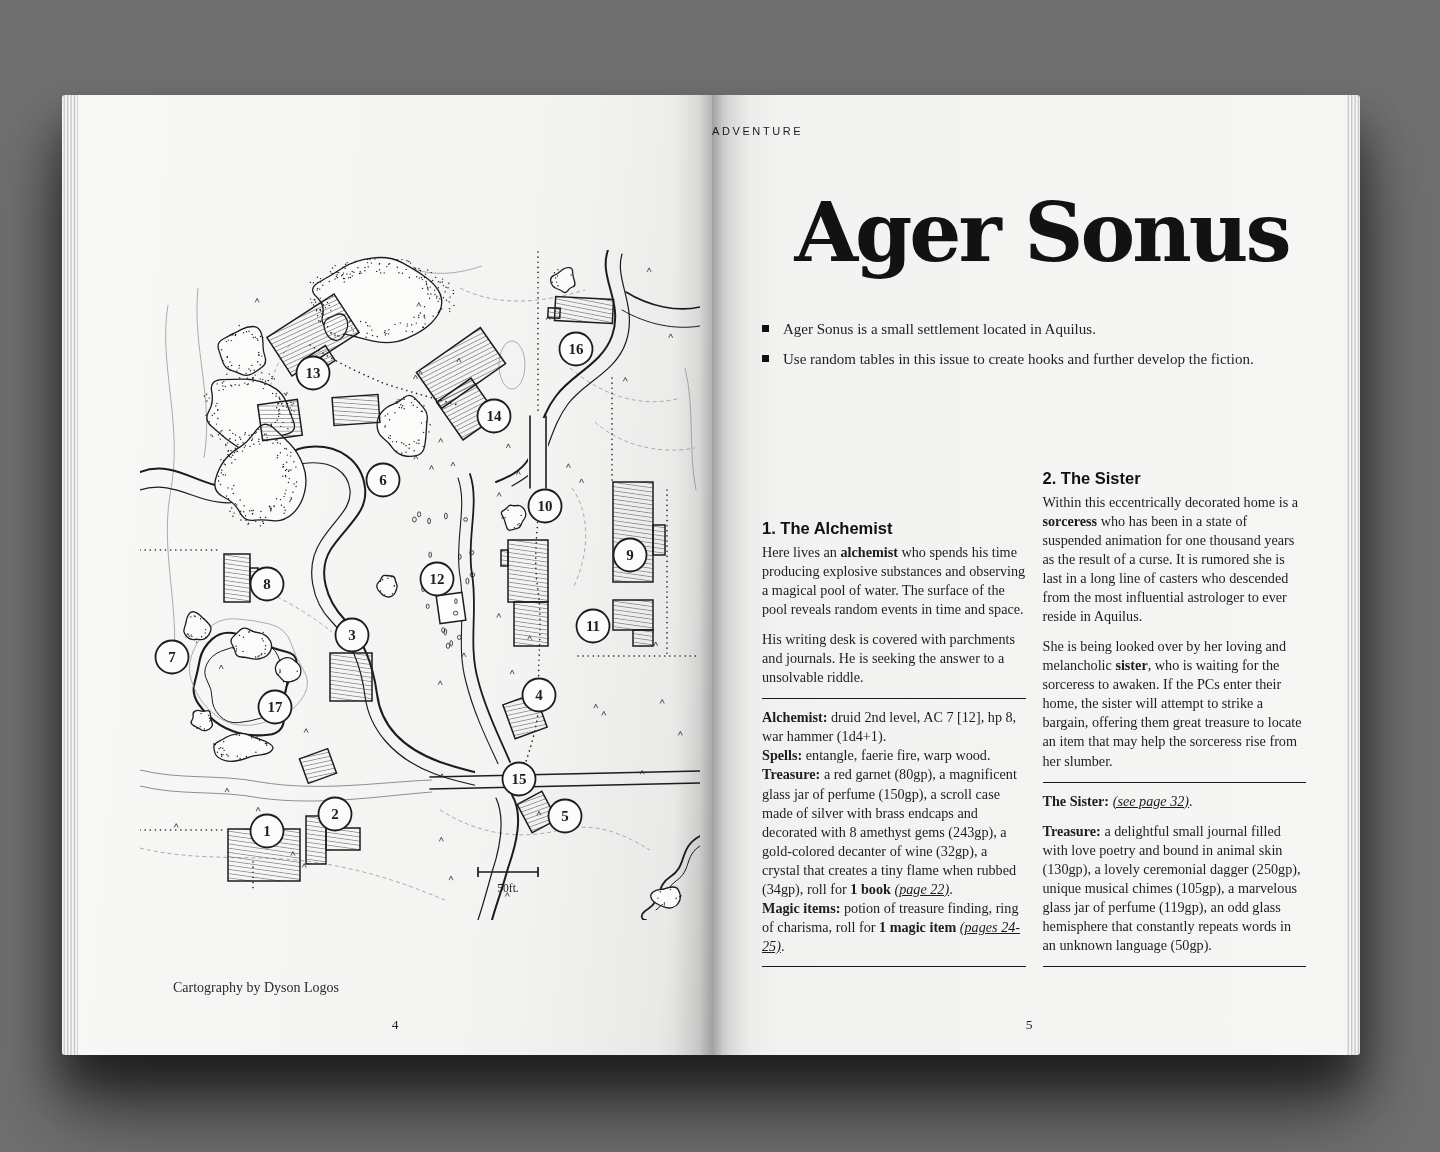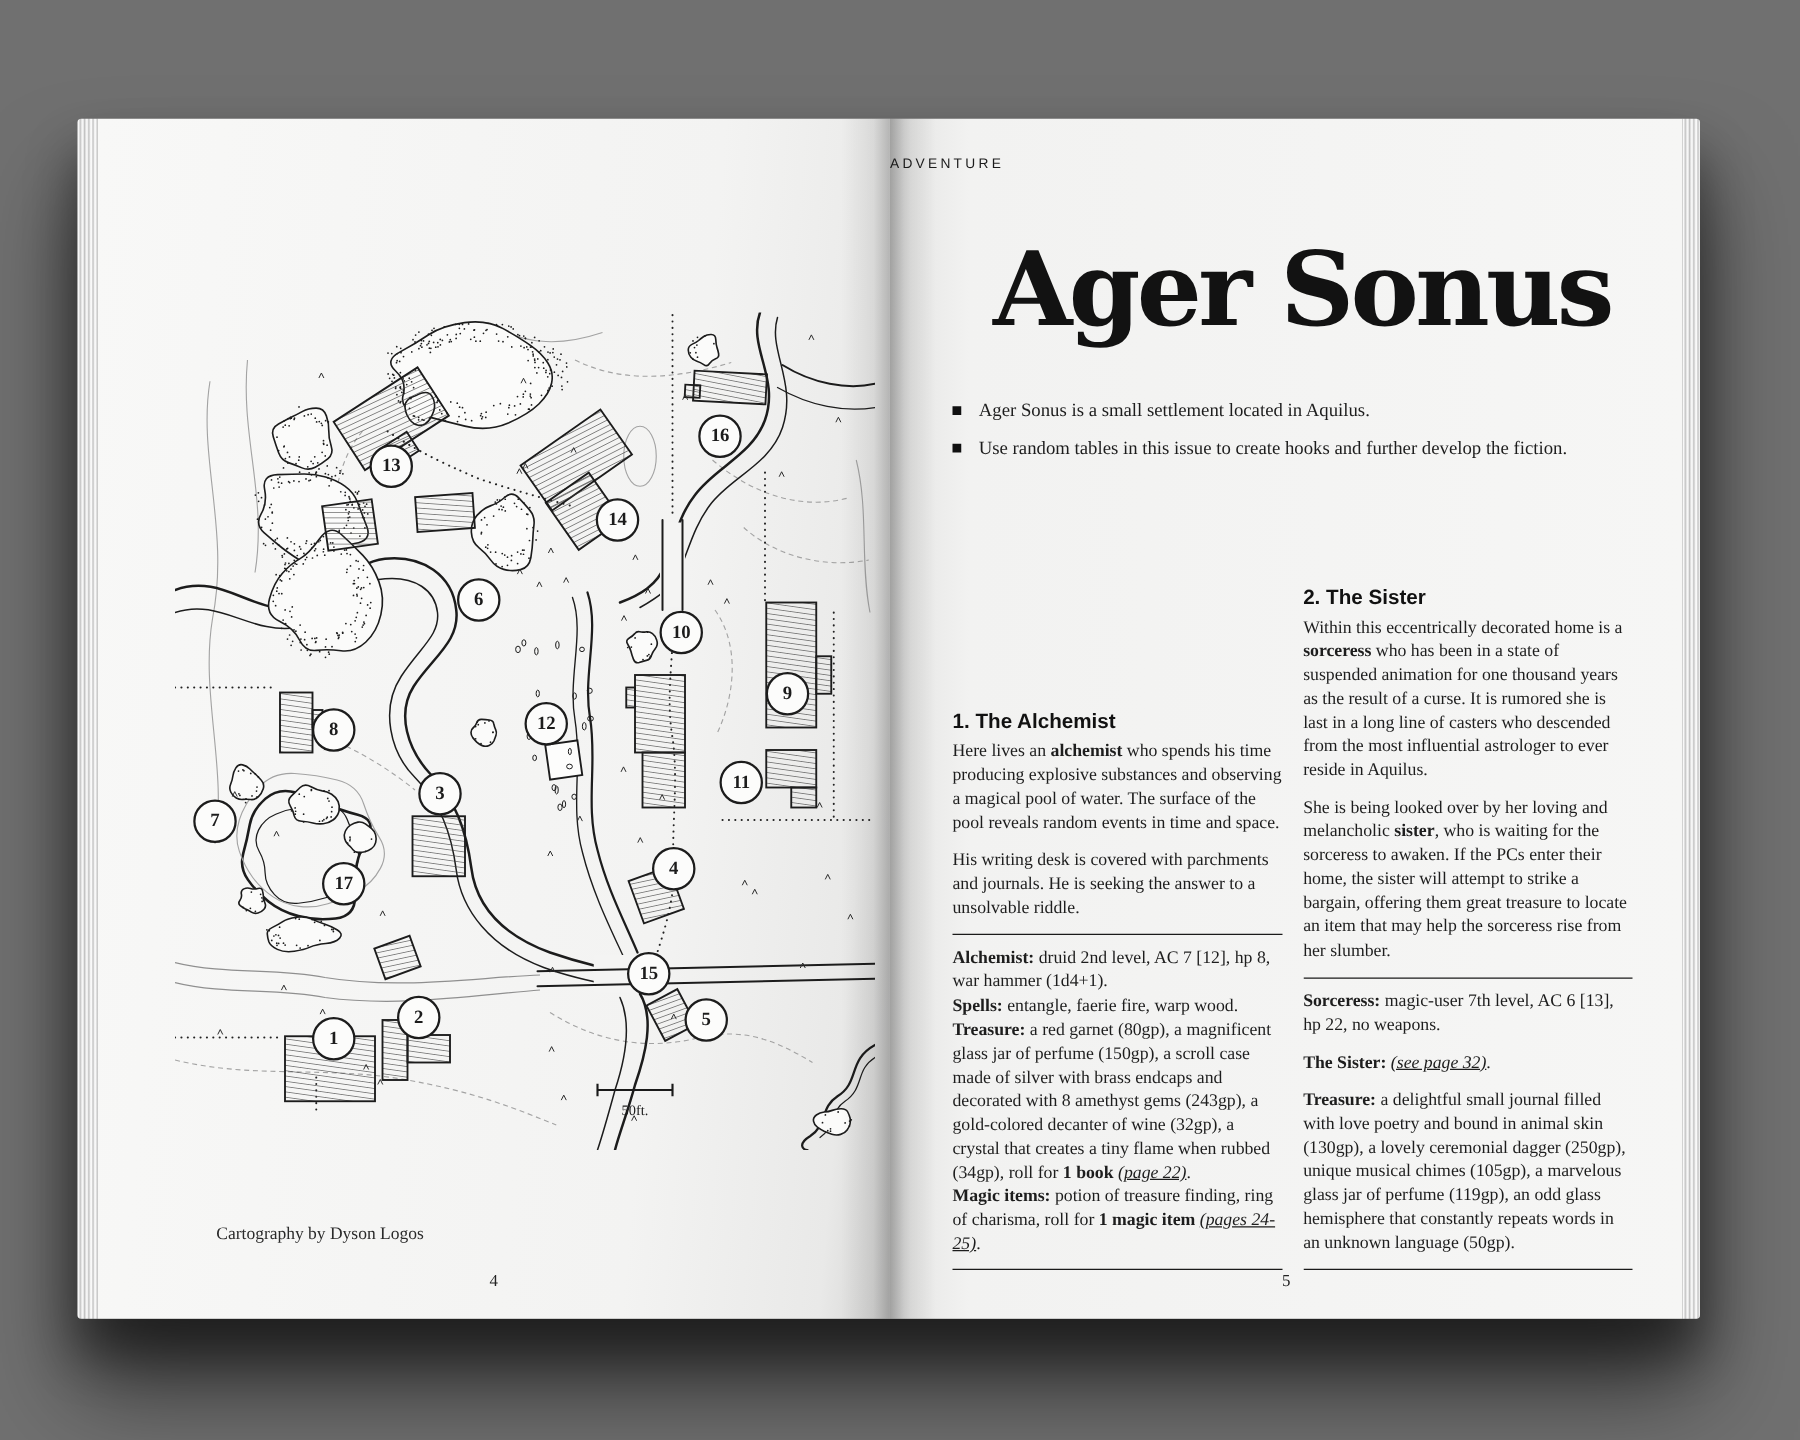--- a/index.html
+++ b/index.html
@@ -1043,21 +1043,20 @@
           <p class="stat"><strong>Spells:</strong> entangle, faerie fire, warp wood.</p>
           <p class="stat"><strong>Treasure:</strong> a red garnet (80gp), a magnificent glass jar of perfume (150gp), a scroll case made of silver with brass endcaps and decorated with 8 amethyst gems (243gp), a gold-colored decanter of wine (32gp), a crystal that creates a tiny flame when rubbed (34gp), roll for <strong>1 book</strong> <em>(page 22)</em>.</p>
           <p class="stat"><strong>Magic items:</strong> potion of treasure finding, ring of charisma, roll for <strong>1 magic item</strong> <em>(pages 24-25)</em>.</p>
           <hr>
         </div>
       <div class="col" id="column-2">
           <h3>2. The Sister</h3>
           <p>Within this eccentrically decorated home is a <strong>sorceress</strong> who has been in a state of suspended animation for one thousand years as the result of a curse. It is rumored she is last in a long line of casters who descended from the most influential astrologer to ever reside in Aquilus.</p>
           <p>She is being looked over by her loving and melancholic <strong>sister</strong>, who is waiting for the sorceress to awaken. If the PCs enter their home, the sister will attempt to strike a bargain, offering them great treasure to locate an item that may help the sorceress rise from her slumber.</p>
           <hr>
-          <p><strong>Sorceress:</strong> magic-user 7th level, AC 6 [13], hp 22, no weapons.</p>
           <p><strong>The Sister:</strong> <em>(see page 32)</em>.</p>
           <p><strong>Treasure:</strong> a delightful small journal filled with love poetry and bound in animal skin (130gp), a lovely ceremonial dagger (250gp), unique musical chimes (105gp), a marvelous glass jar of perfume (119gp), an odd glass hemisphere that constantly repeats words in an unknown language (50gp).</p>
           <hr>
         </div>
     </div>
     <div class="pagenum">5</div>
   </div>
 
   <div class="edge-strip right"></div>
   <div class="spine-shade"></div>

